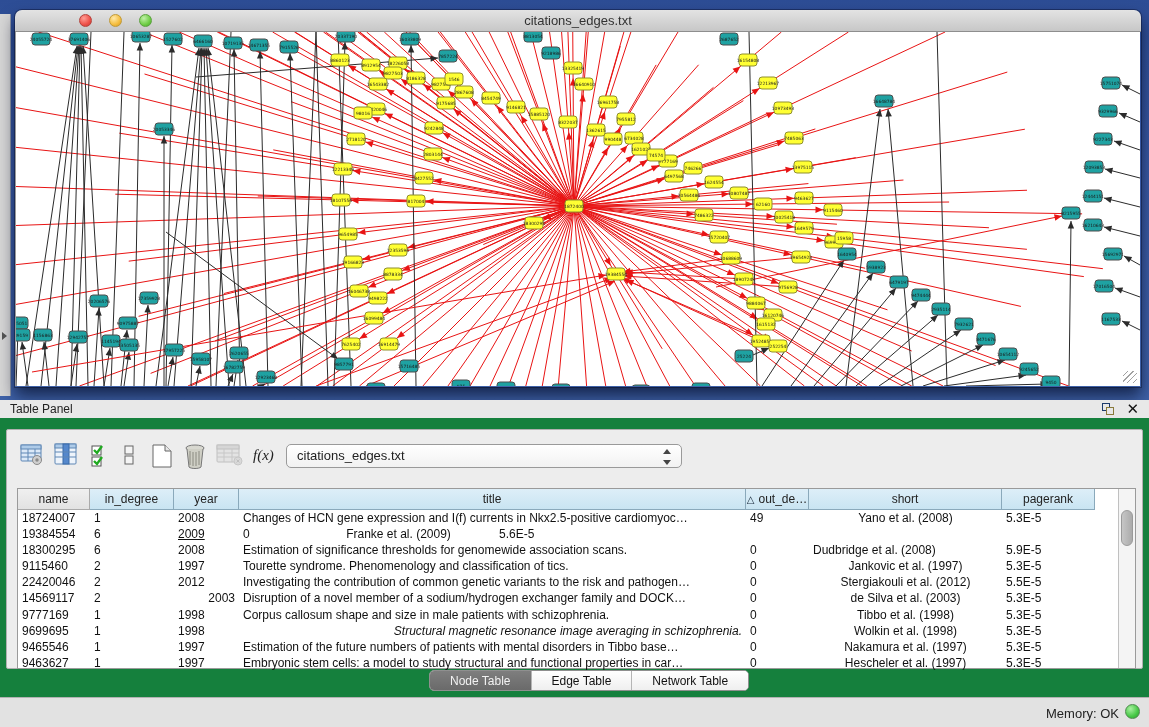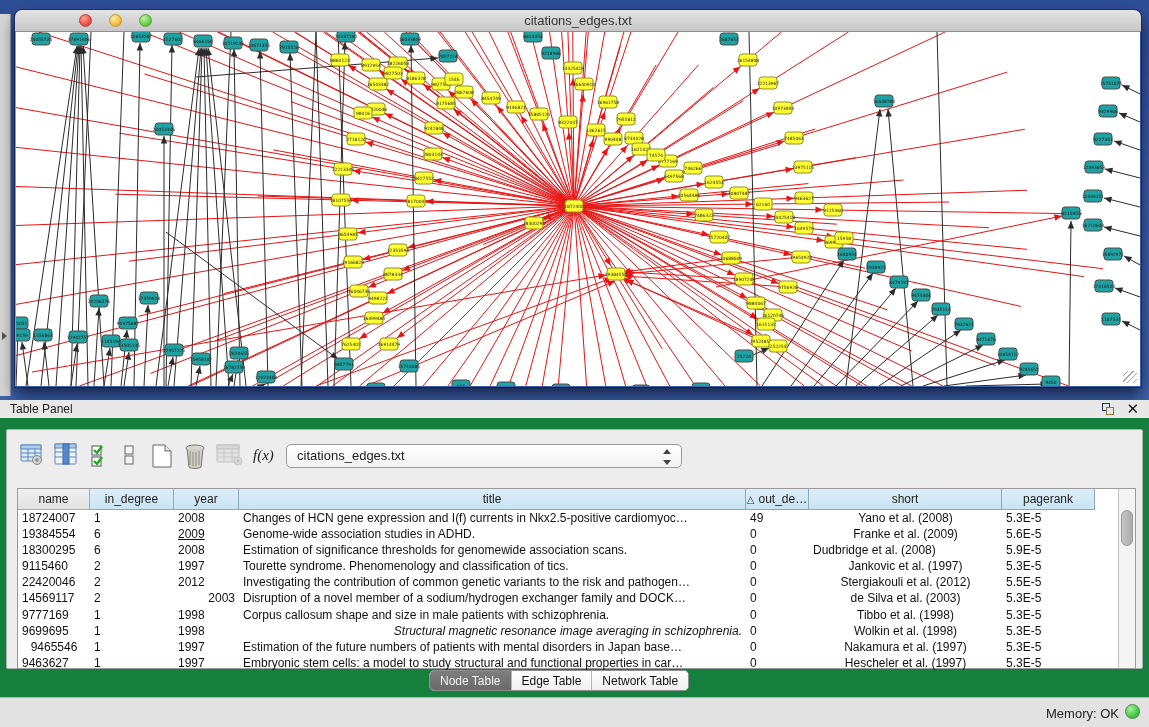--- a/index.html
+++ b/index.html
@@ -64,21 +64,21 @@
   .tr { display:flex; height:16.1px; cursor:default; }
   .td { font-size:12px; color:#111; line-height:16px; white-space:nowrap; overflow:hidden; padding:0 4px; }
   .scrollbar { position:absolute; left:1100px; top:0px; width:17px; height:179px; background:#f4f4f4; border-left:1px solid #c0c0c0; }
   .thumb { position:absolute; left:2px; top:21px; width:12px; height:36px; background:linear-gradient(90deg,#c6c6c6,#ababab);
     border:1px solid #9a9a9a; border-radius:6px; cursor:pointer; }
 
   
   .tabs { position:absolute; left:429px; top:270px; height:21px; display:flex;
     border:1px solid #8f8f8f; border-radius:5px; overflow:hidden; background:#fff; }
   .tab { height:100%; font-size:12px; display:flex; align-items:center; justify-content:center; cursor:pointer;
-    color:#111; background:linear-gradient(180deg,#ffffff,#efefef); padding:0 10px; border-right:1px solid #b5b5b5; }
+    color:#111; background:linear-gradient(180deg,#ffffff,#efefef); padding:0 20px; border-right:1px solid #b5b5b5; }
   .tab:last-child { border-right:none; }
   .tab.active { background:linear-gradient(180deg,#7e7e7e,#6a6a6a); color:#f2f2f2; }
 
   
   .statusbar { position:absolute; left:0; top:297px; width:1149px; height:30px; background:#e2e2e2; border-top:1px solid #b2b2b2; }
   .mem-label { position:absolute; right:30px; top:8px; font-size:13px; color:#222; }
   .mem-dot { position:absolute; right:9px; top:6px; width:15px; height:15px; border-radius:50%;
     background:radial-gradient(circle at 35% 30%,#a8f0a0,#46c846 60%,#2f9b2f); border:1px solid #4d8a4d; cursor:pointer; }
 </style>
 </head>
@@ -1082,21 +1082,20 @@
               <div class="td" style="width: 65px; text-align: left;">2008</div>
               <div class="td" style="width: 507px; text-align: left;">Changes of HCN gene expression and I(f) currents in Nkx2.5-positive cardiomyoc…</div>
               <div class="td" style="width: 63px; text-align: left;">49</div>
               <div class="td" style="width: 193px; text-align: center;">Yano et al. (2008)</div>
               <div class="td" style="width: 93px; text-align: left;">5.3E-5</div>
             </div>
             <div class="tr">
               <div class="td" style="width: 72px; text-align: left;">19384554</div>
               <div class="td" style="width: 84px; text-align: left;">6</div>
               <div class="td" style="width: 65px; text-align: left; text-decoration: underline;">2009</div>
-              <div class="td" style="width: 507px; text-align: left;">Genome-wide association studies in ADHD.</div>
               <div class="td" style="width: 63px; text-align: left;">0</div>
               <div class="td" style="width: 193px; text-align: center;">Franke et al. (2009)</div>
               <div class="td" style="width: 93px; text-align: left;">5.6E-5</div>
             </div>
             <div class="tr">
               <div class="td" style="width: 72px; text-align: left;">18300295</div>
               <div class="td" style="width: 84px; text-align: left;">6</div>
               <div class="td" style="width: 65px; text-align: left;">2008</div>
               <div class="td" style="width: 507px; text-align: left;">Estimation of significance thresholds for genomewide association scans.</div>
               <div class="td" style="width: 63px; text-align: left;">0</div>
@@ -1142,24 +1141,24 @@
             <div class="tr">
               <div class="td" style="width: 72px; text-align: left;">9699695</div>
               <div class="td" style="width: 84px; text-align: left;">1</div>
               <div class="td" style="width: 65px; text-align: left;">1998</div>
               <div class="td" style="width: 507px; text-align: right; font-style: italic;">Structural magnetic resonance image averaging in schizophrenia.</div>
               <div class="td" style="width: 63px; text-align: left;">0</div>
               <div class="td" style="width: 193px; text-align: center;">Wolkin et al. (1998)</div>
               <div class="td" style="width: 93px; text-align: left;">5.3E-5</div>
             </div>
             <div class="tr">
-              <div class="td" style="width: 72px; text-align: center;">9465546</div>
+              <div class="td" style="width: 72px; text-align: left;">9465546</div>
               <div class="td" style="width: 84px; text-align: left;">1</div>
               <div class="td" style="width: 65px; text-align: left;">1997</div>
-              <div class="td" style="width: 507px; text-align: left;">Estimation of the future numbers of patients with mental disorders in Japan base…</div>
+              <div class="td" style="width: 507px; text-align: left;">Estimation of the future numbers of patients with mental disorders in Tibbo base…</div>
               <div class="td" style="width: 63px; text-align: left;">0</div>
               <div class="td" style="width: 193px; text-align: center;">Nakamura et al. (1997)</div>
               <div class="td" style="width: 93px; text-align: left;">5.3E-5</div>
             </div>
             <div class="tr">
               <div class="td" style="width: 72px; text-align: left;">9463627</div>
               <div class="td" style="width: 84px; text-align: left;">1</div>
               <div class="td" style="width: 65px; text-align: left;">1997</div>
               <div class="td" style="width: 507px; text-align: left;">Embryonic stem cells: a model to study structural and functional properties in car…</div>
               <div class="td" style="width: 63px; text-align: left;">0</div>

